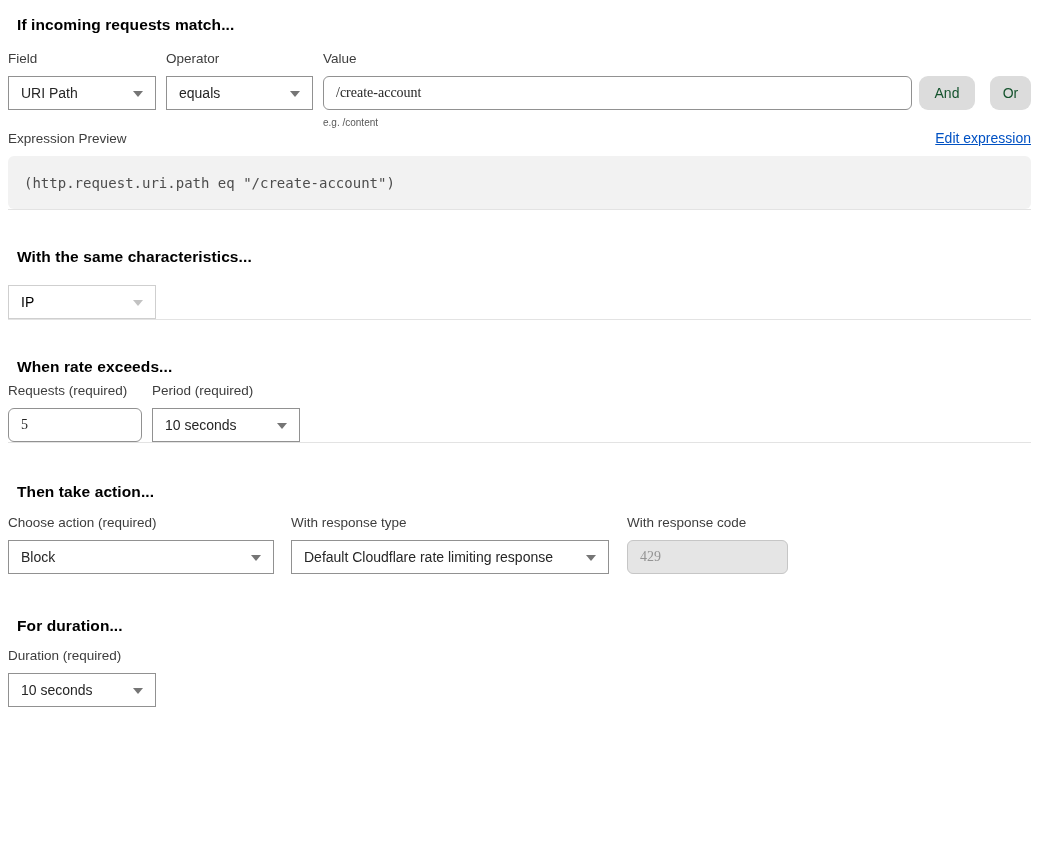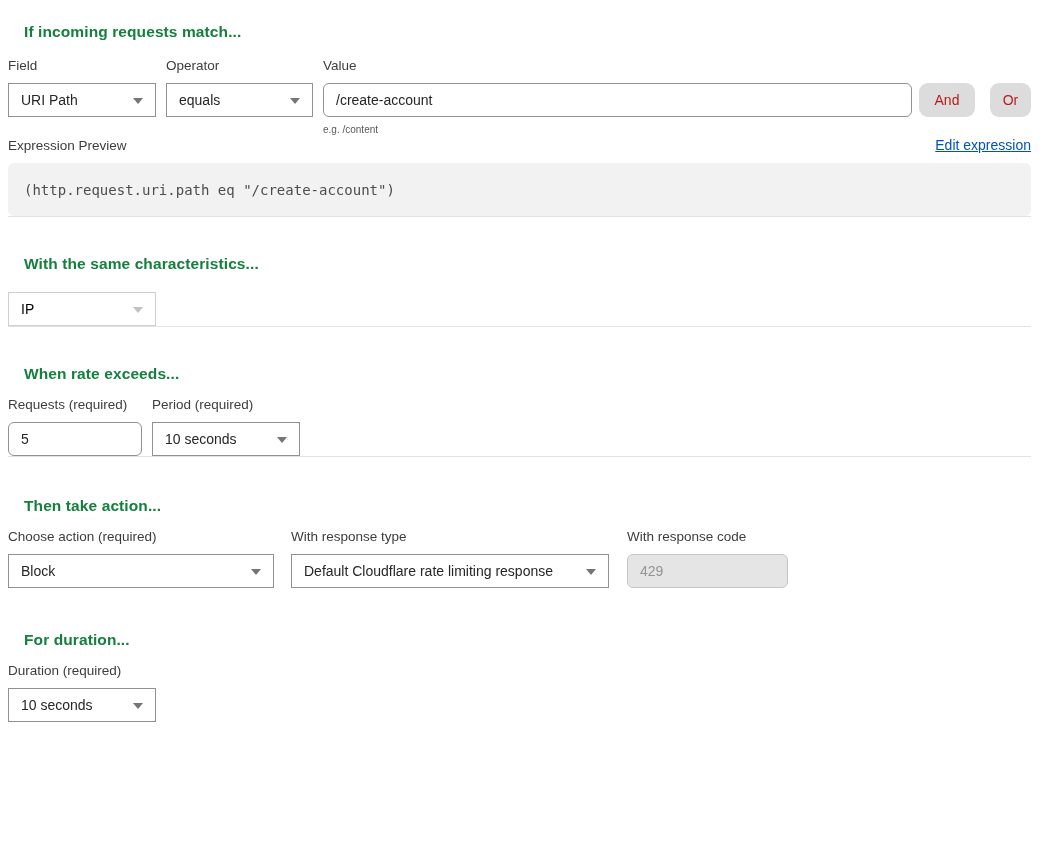--- a/index.html
+++ b/index.html
@@ -7,25 +7,25 @@
   body {
     width: 1048px; height: 842px;
     background: var(--bg, #ffffff);
     font-family: "Liberation Sans", "DejaVu Sans", sans-serif;
     color: #262626;
     overflow: hidden;
   }
   .page { padding: 7px 17px 0 8px; }
 
   .section-heading {
-    margin: 16px;
+    margin: 9px;
     font-size: 15.5px;
     font-weight: 700;
     line-height: 17px;
-    color: #15803d;
+    color: #000000;
     letter-spacing: 0.1px;
   }
 
   .field-label {
     display: block;
     font-size: 13.5px;
     line-height: 14px;
     color: #3d3d3d;
     margin-bottom: 10px;
   }
@@ -64,21 +64,21 @@
   .select.disabled .caret { border-top-color: #c2c2c2; }
 
   .text-input {
     height: 34px;
     border: 1px solid var(--border, #919191);
     border-radius: 6px;
     background: #fff;
     padding: 0 12px;
     font-size: 14px;
     color: #262626;
-    font-family: Liberation Sans, sans-serif;
+    font-family: Liberation Serif, serif;
     width: 100%;
   }
   .text-input:disabled {
     background: #e5e5e5;
     border-color: #c6c6c6;
     color: #949494;
   }
 
   .helper-text {
     margin-top: 6px;
@@ -86,21 +86,21 @@
     line-height: 14px;
     color: #595959;
   }
 
   .chip-btn {
     height: 34px;
     border: none;
     border-radius: 9px;
     background: #dcdcdc;
     font-size: 14px;
-    color: #b91c1c;
+    color: #14532d;
     font-family: "Liberation Sans", "DejaVu Sans", sans-serif;
     cursor: pointer;
   }
 
   .expr-header {
     display: flex;
     justify-content: space-between;
     align-items: baseline;
   }
   .expr-label { font-size: 13.5px; line-height: 14px; color: #3d3d3d; }

